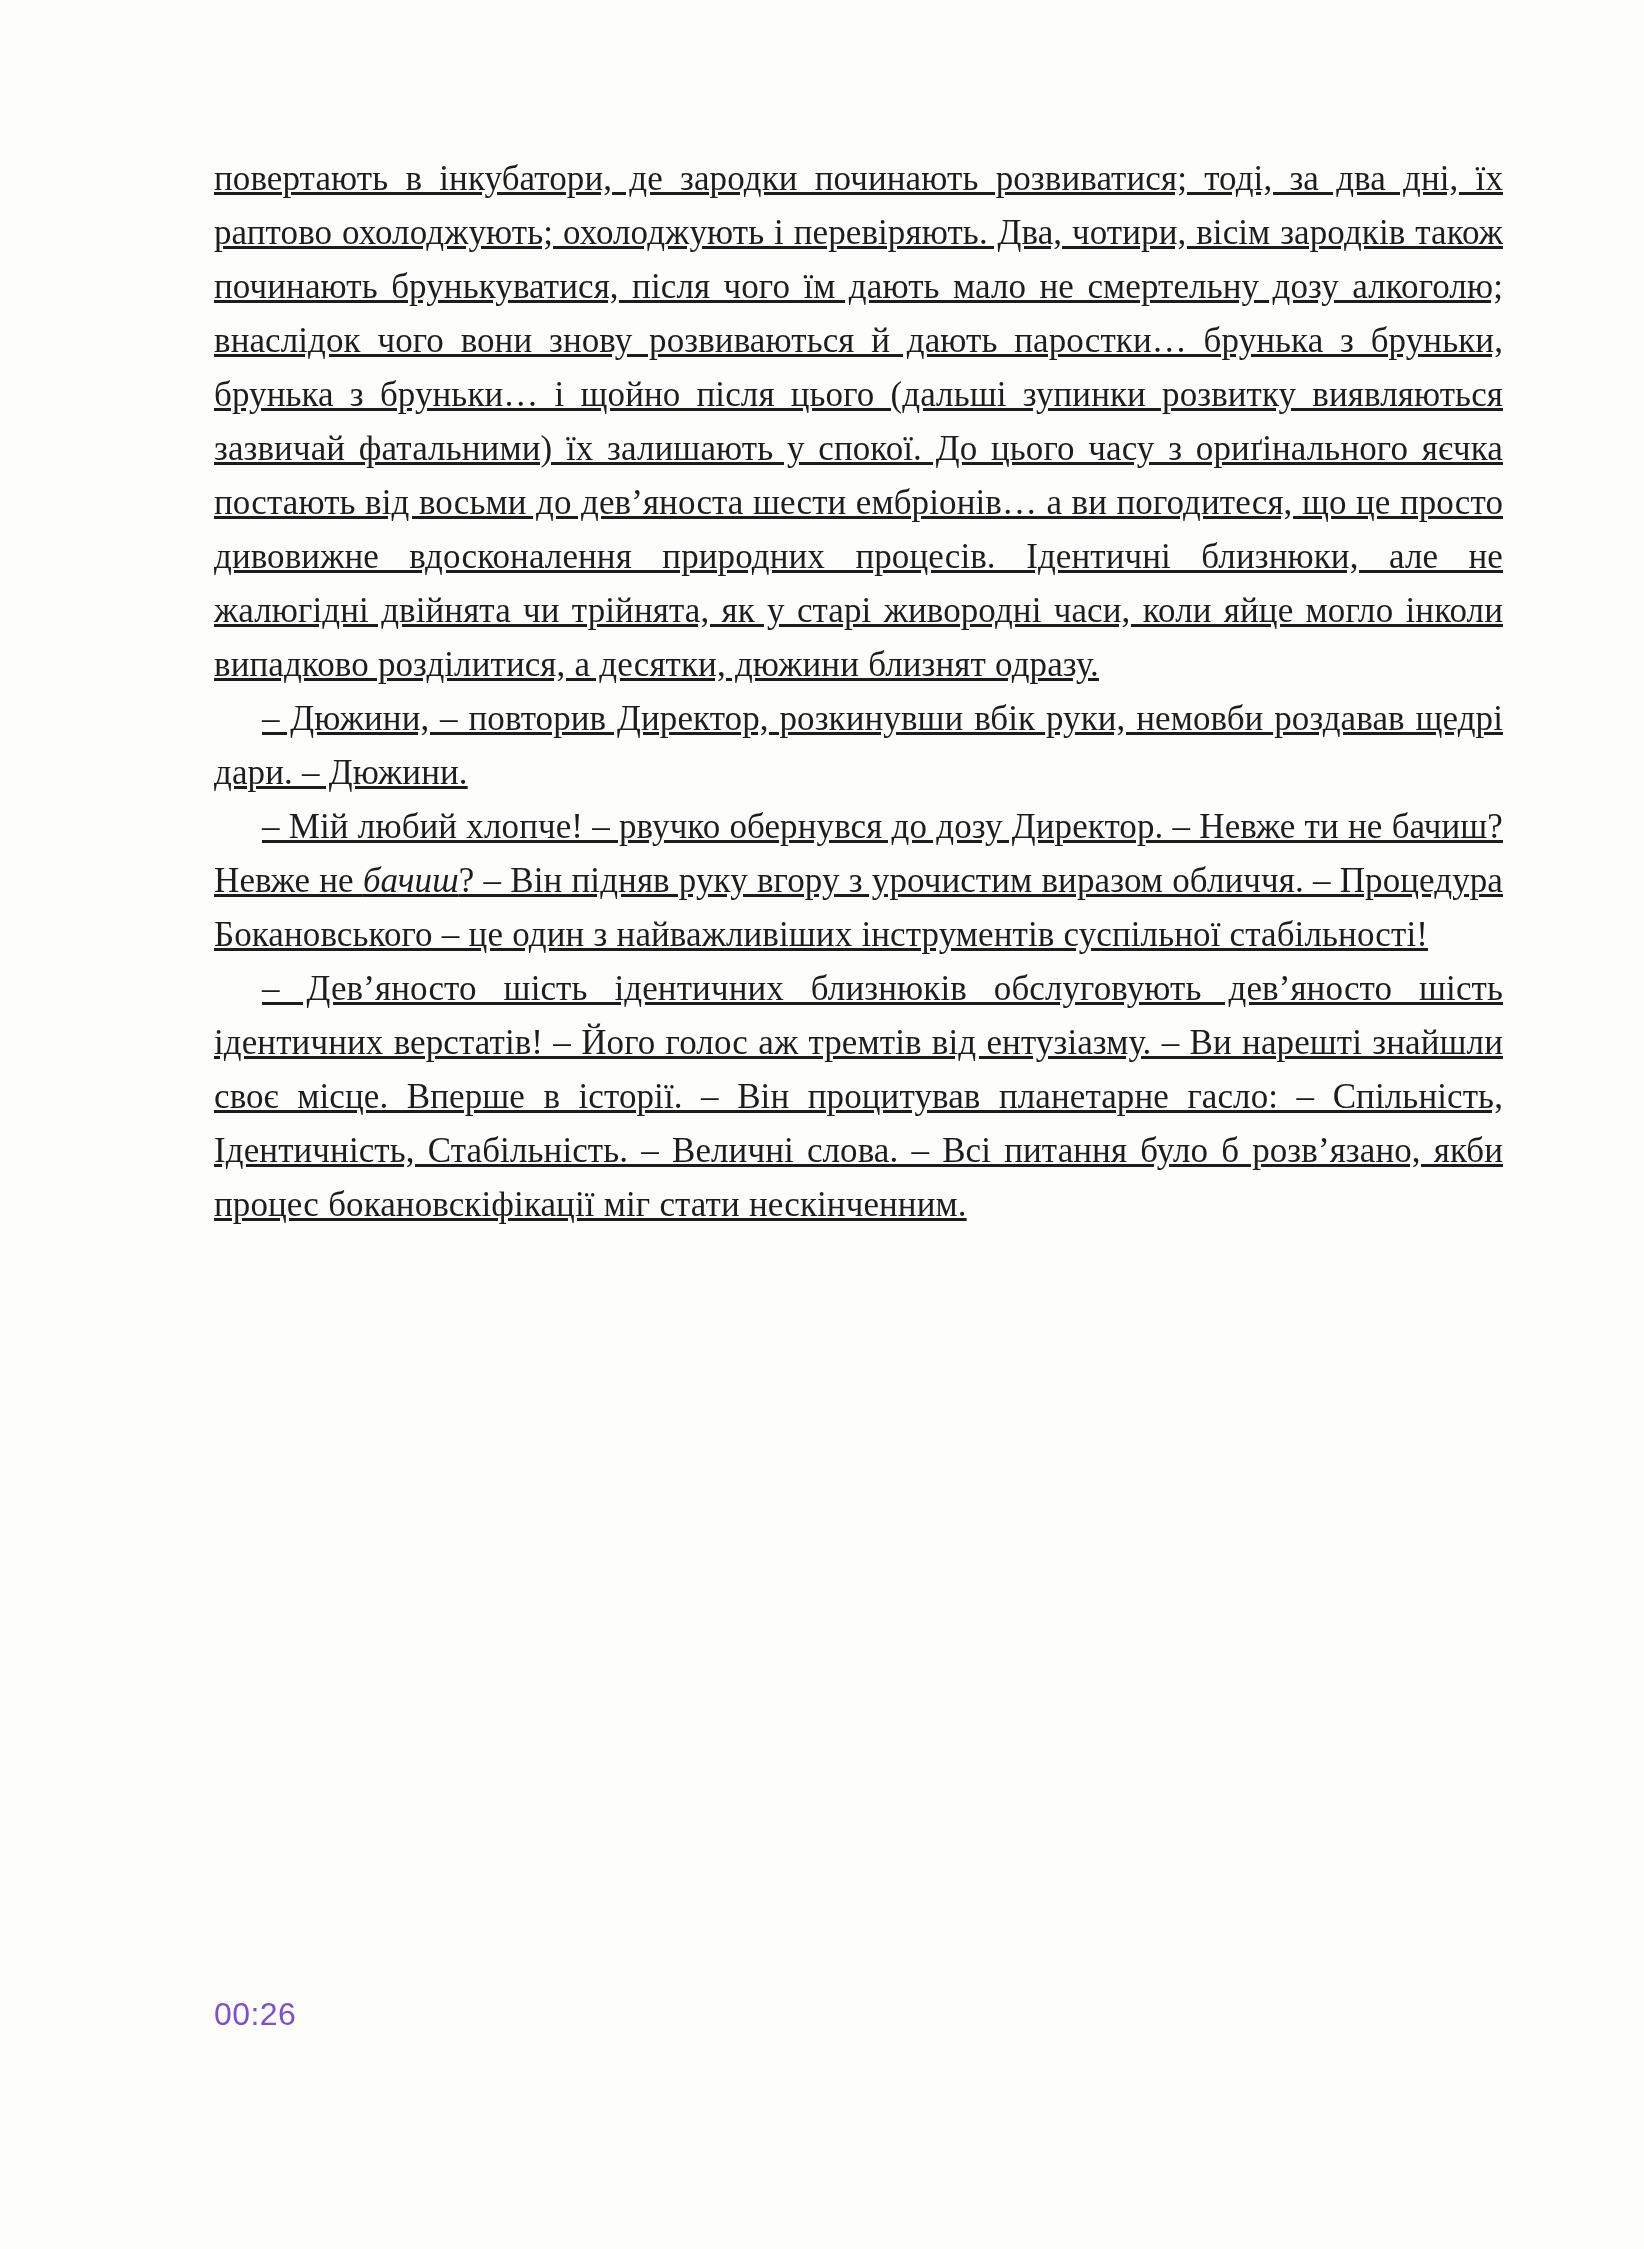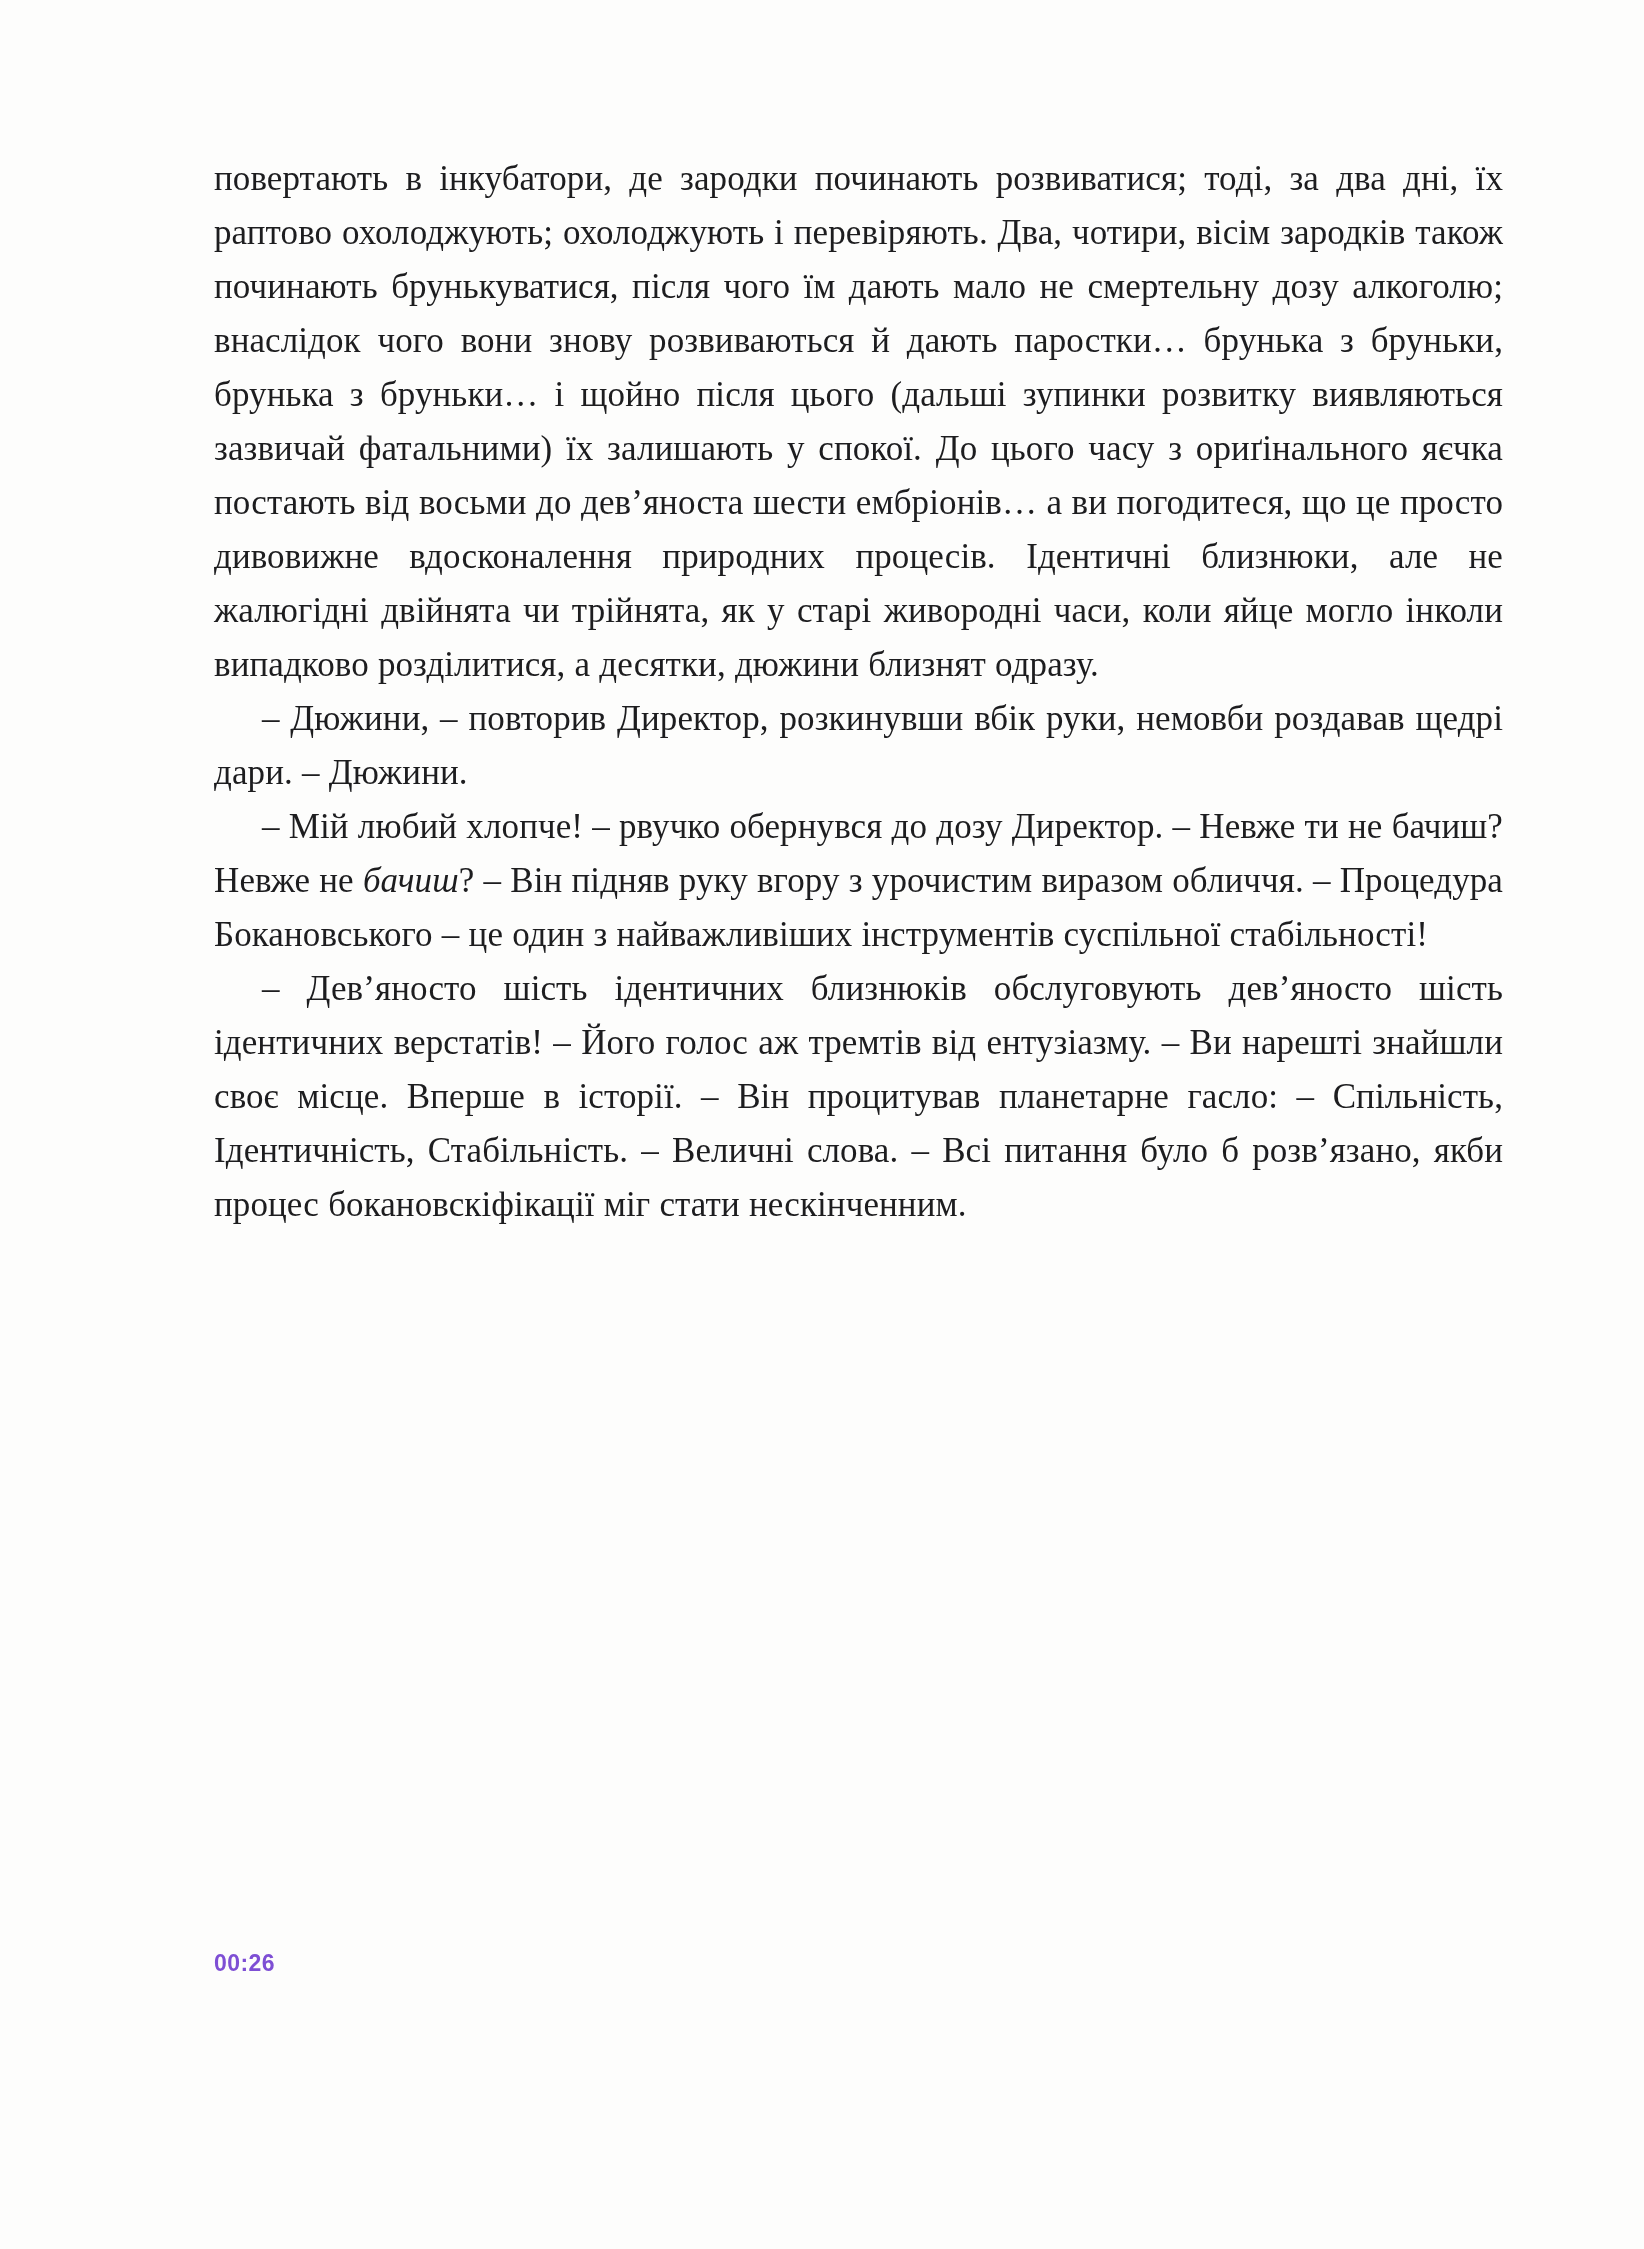--- a/index.html
+++ b/index.html
@@ -13,20 +13,21 @@
     height: 2250px;
     background: #fdfdfc;
     overflow: hidden;
     font-family: "Liberation Serif", "DejaVu Serif", serif;
   }
   .text-column {
     position: absolute;
     left: 214px;
     top: 152px;
     width: 1289px;
+    text-decoration: underline;
   }
   p.para {
     margin: 0;
     padding: 0;
     font-size: 35px;
     line-height: 54px;
     color: #1d1d1f;
     text-align: justify;
     text-justify: inter-word;
     -webkit-hyphens: none;
@@ -44,24 +45,24 @@
   }
   p.para.noflush::after {
     content: none;
   }
   em.it {
     font-style: italic;
   }
   .timestamp {
     position: absolute;
     left: 214px;
-    top: 1950px;
+    top: 1996px;
     font-family: "Liberation Sans", "DejaVu Sans", sans-serif;
-    font-size: 23px;
-    font-weight: 700;
+    font-size: 32px;
+    font-weight: 400;
     letter-spacing: 0.4px;
     color: #7e4fd4;
   }
 </style>
 </head>
 <body>
 
 <div class="page" style="background: rgb(253, 253, 252); color: rgb(29, 29, 31);">
 
   <div class="text-column">

